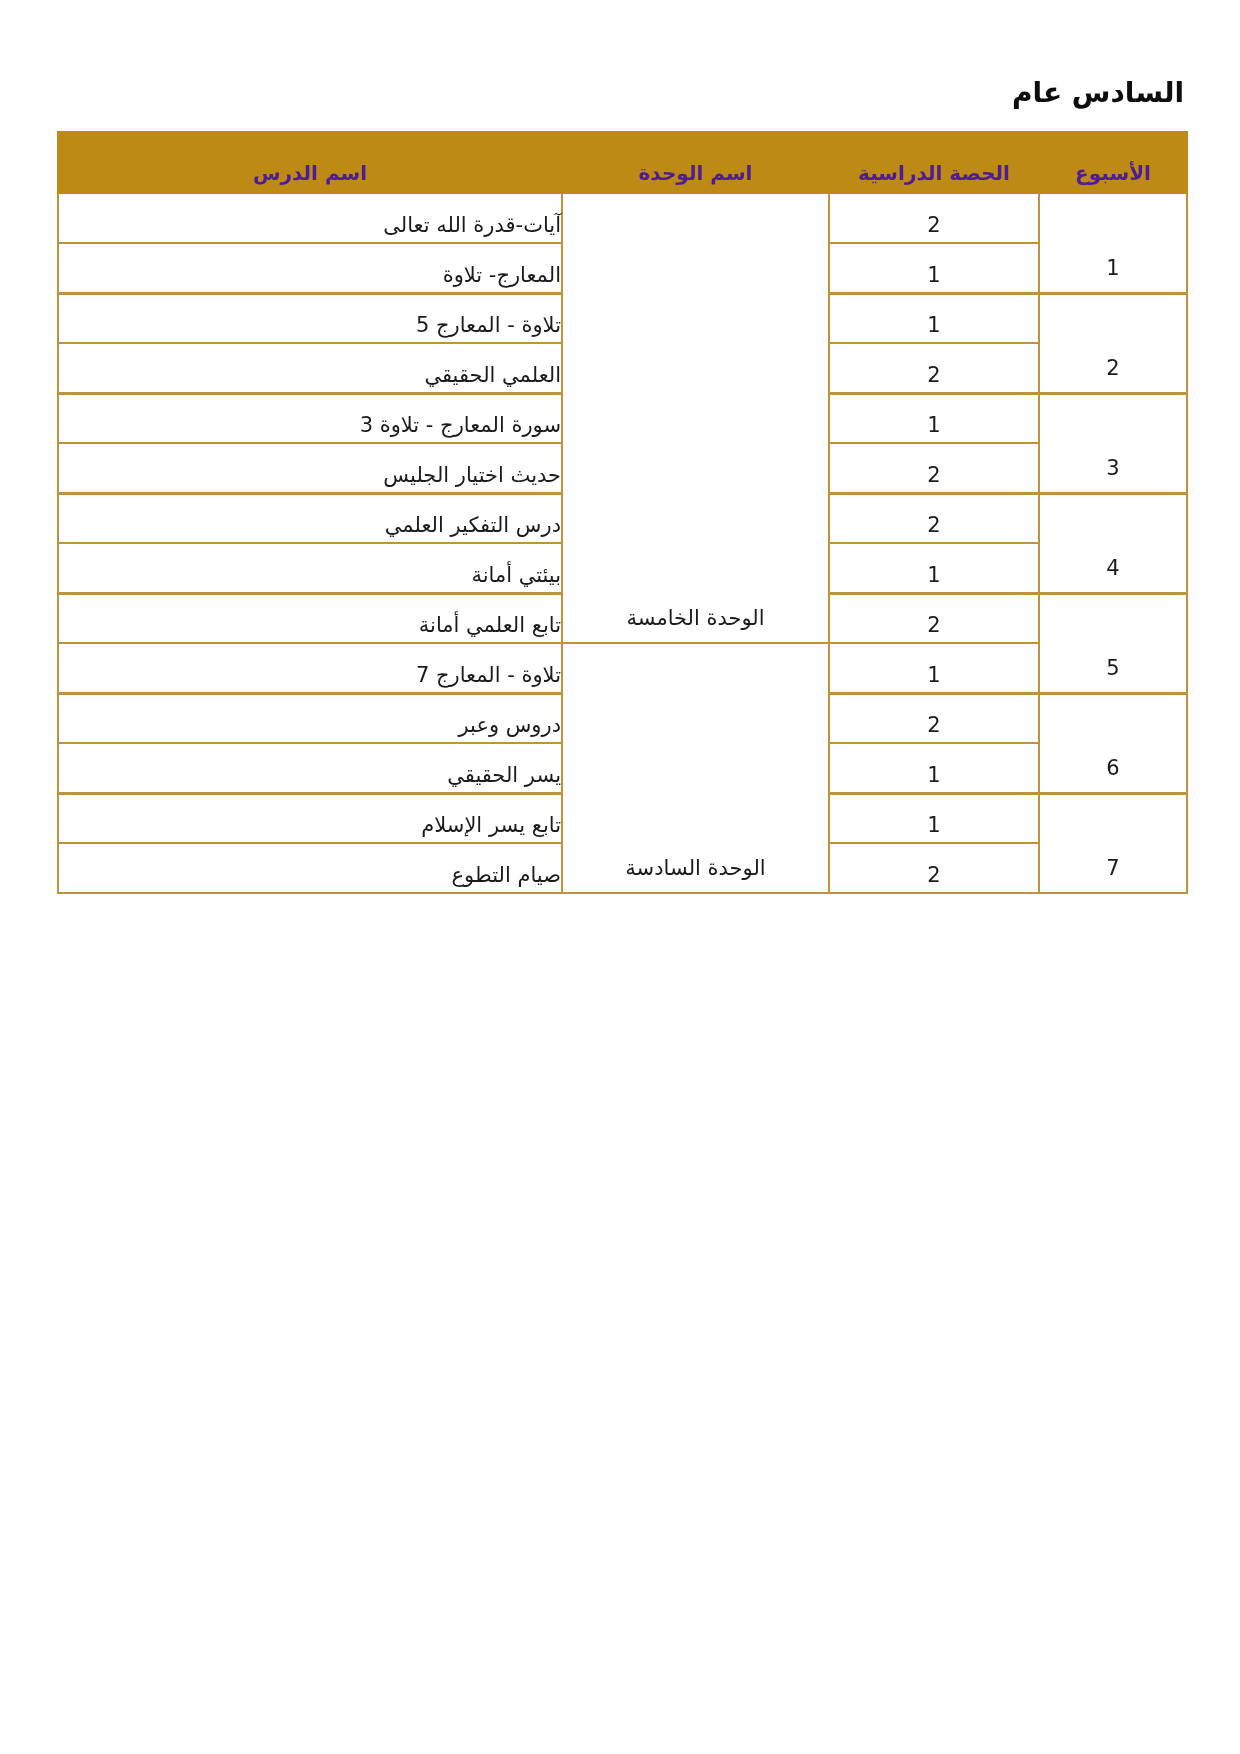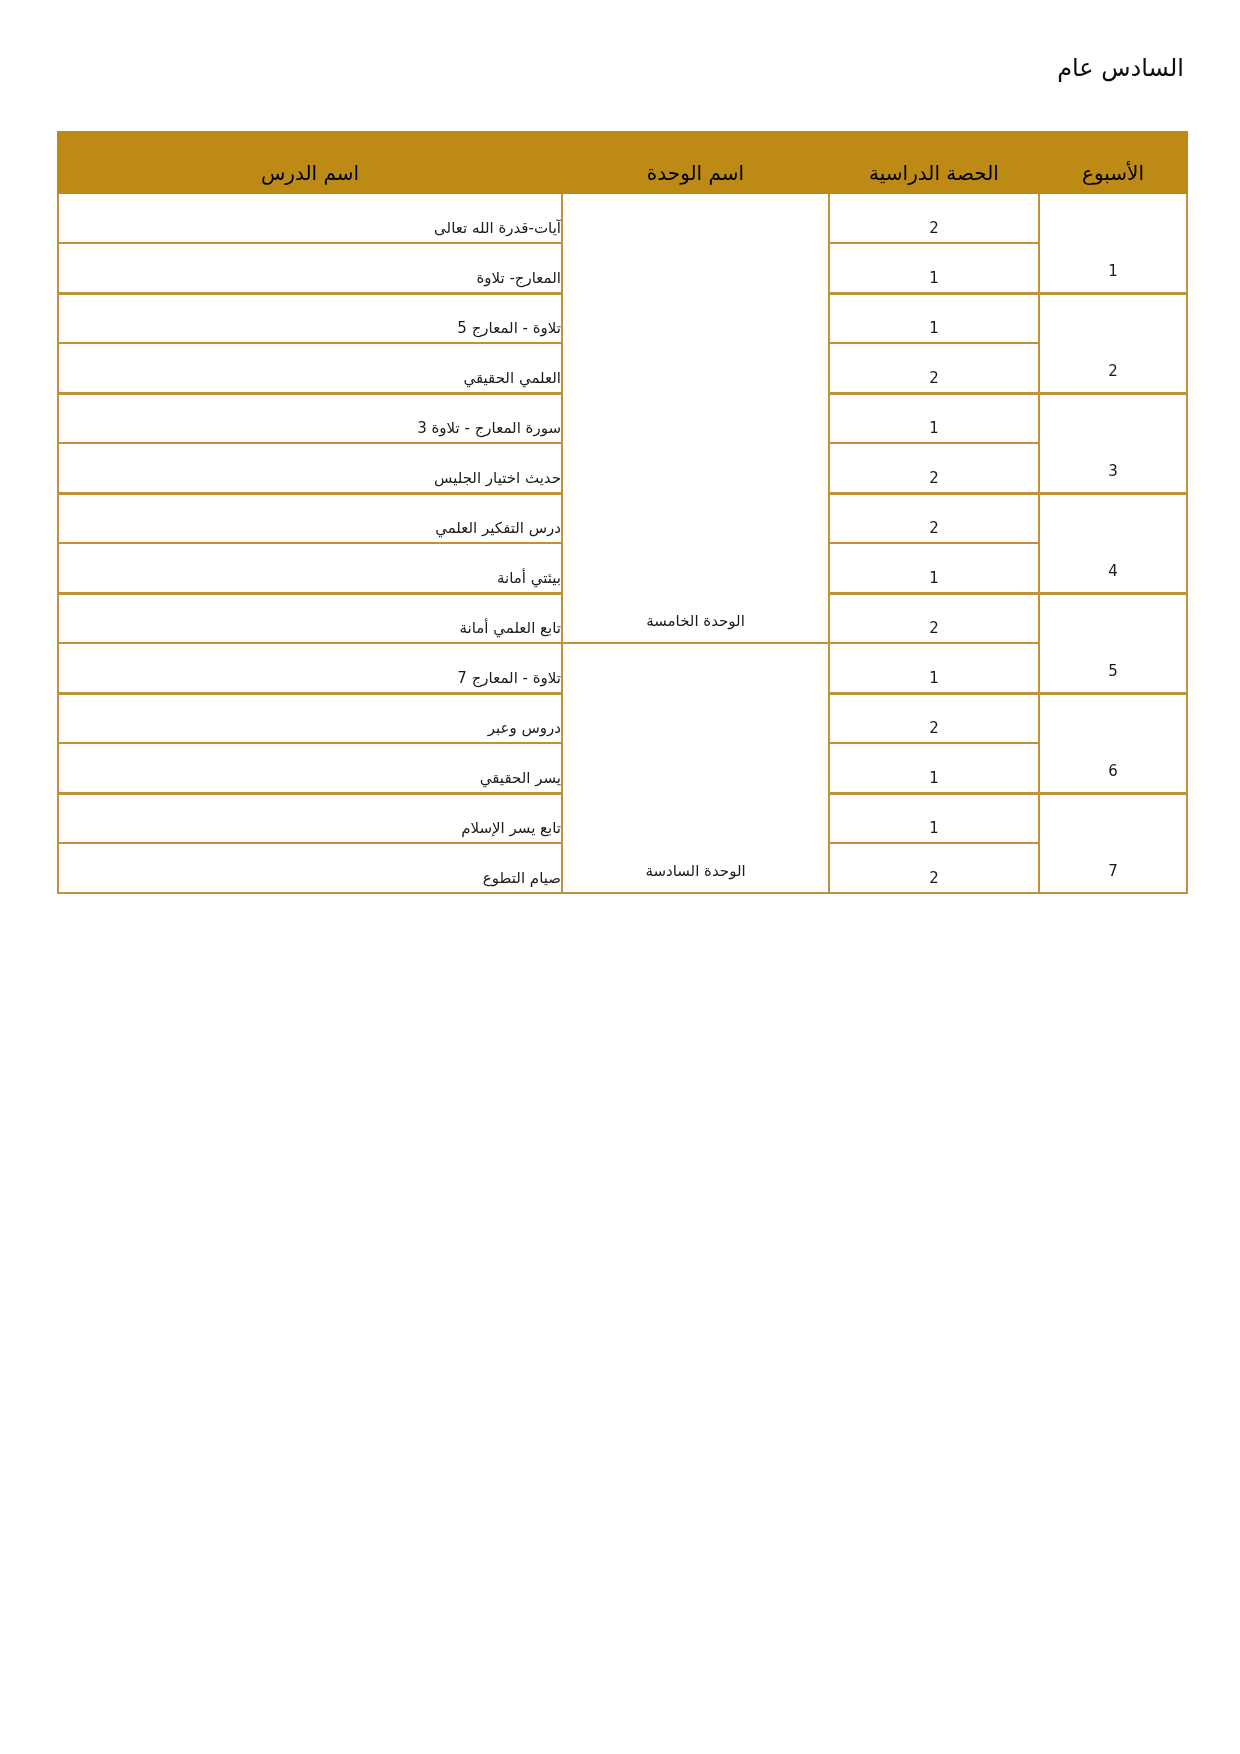--- a/index.html
+++ b/index.html
@@ -10,57 +10,57 @@
   }
   .page {
     position: relative;
     width: 1240px;
     height: 1754px;
     background: #ffffff;
     overflow: hidden;
   }
   .doc-title {
     position: absolute;
-    top: 54px;
+    top: 76px;
     right: 56px;
     direction: rtl;
-    font-size: 24px;
-    font-weight: normal;
+    font-size: 28px;
+    font-weight: bold;
     color: #0d0d0d;
     letter-spacing: -1px;
   }
   table.schedule {
     position: absolute;
     top: 131px;
     left: 57px;
     width: 1129px;
     border-collapse: collapse;
     table-layout: fixed;
     direction: rtl;
   }
   table.schedule col.c-week   { width: 148px; }
   table.schedule col.c-period { width: 210px; }
   table.schedule col.c-unit   { width: 267px; }
   table.schedule col.c-lesson { width: 504px; }
 
   table.schedule th {
     height: 52px;
     background: #be8a16;
-    color: #000000;
+    color: #4c1d95;
     font-size: 20px;
-    font-weight: normal;
+    font-weight: bold;
     text-align: center;
     vertical-align: bottom;
     padding: 0 0 7px 0;
     border: 2px solid #be8a16;
   }
   table.schedule td {
     border: 2px solid #c2913b;
     height: 50px;
-    font-size: 15px;
+    font-size: 21px;
     color: #1b1b1b;
     vertical-align: bottom;
     padding: 0 0 5px 0;
     box-sizing: border-box;
     background: #ffffff;
   }
   table.schedule tr.group-start td { border-top: 3px solid #c2913b; }
 
   td.lesson-cell {
     text-align: right;

